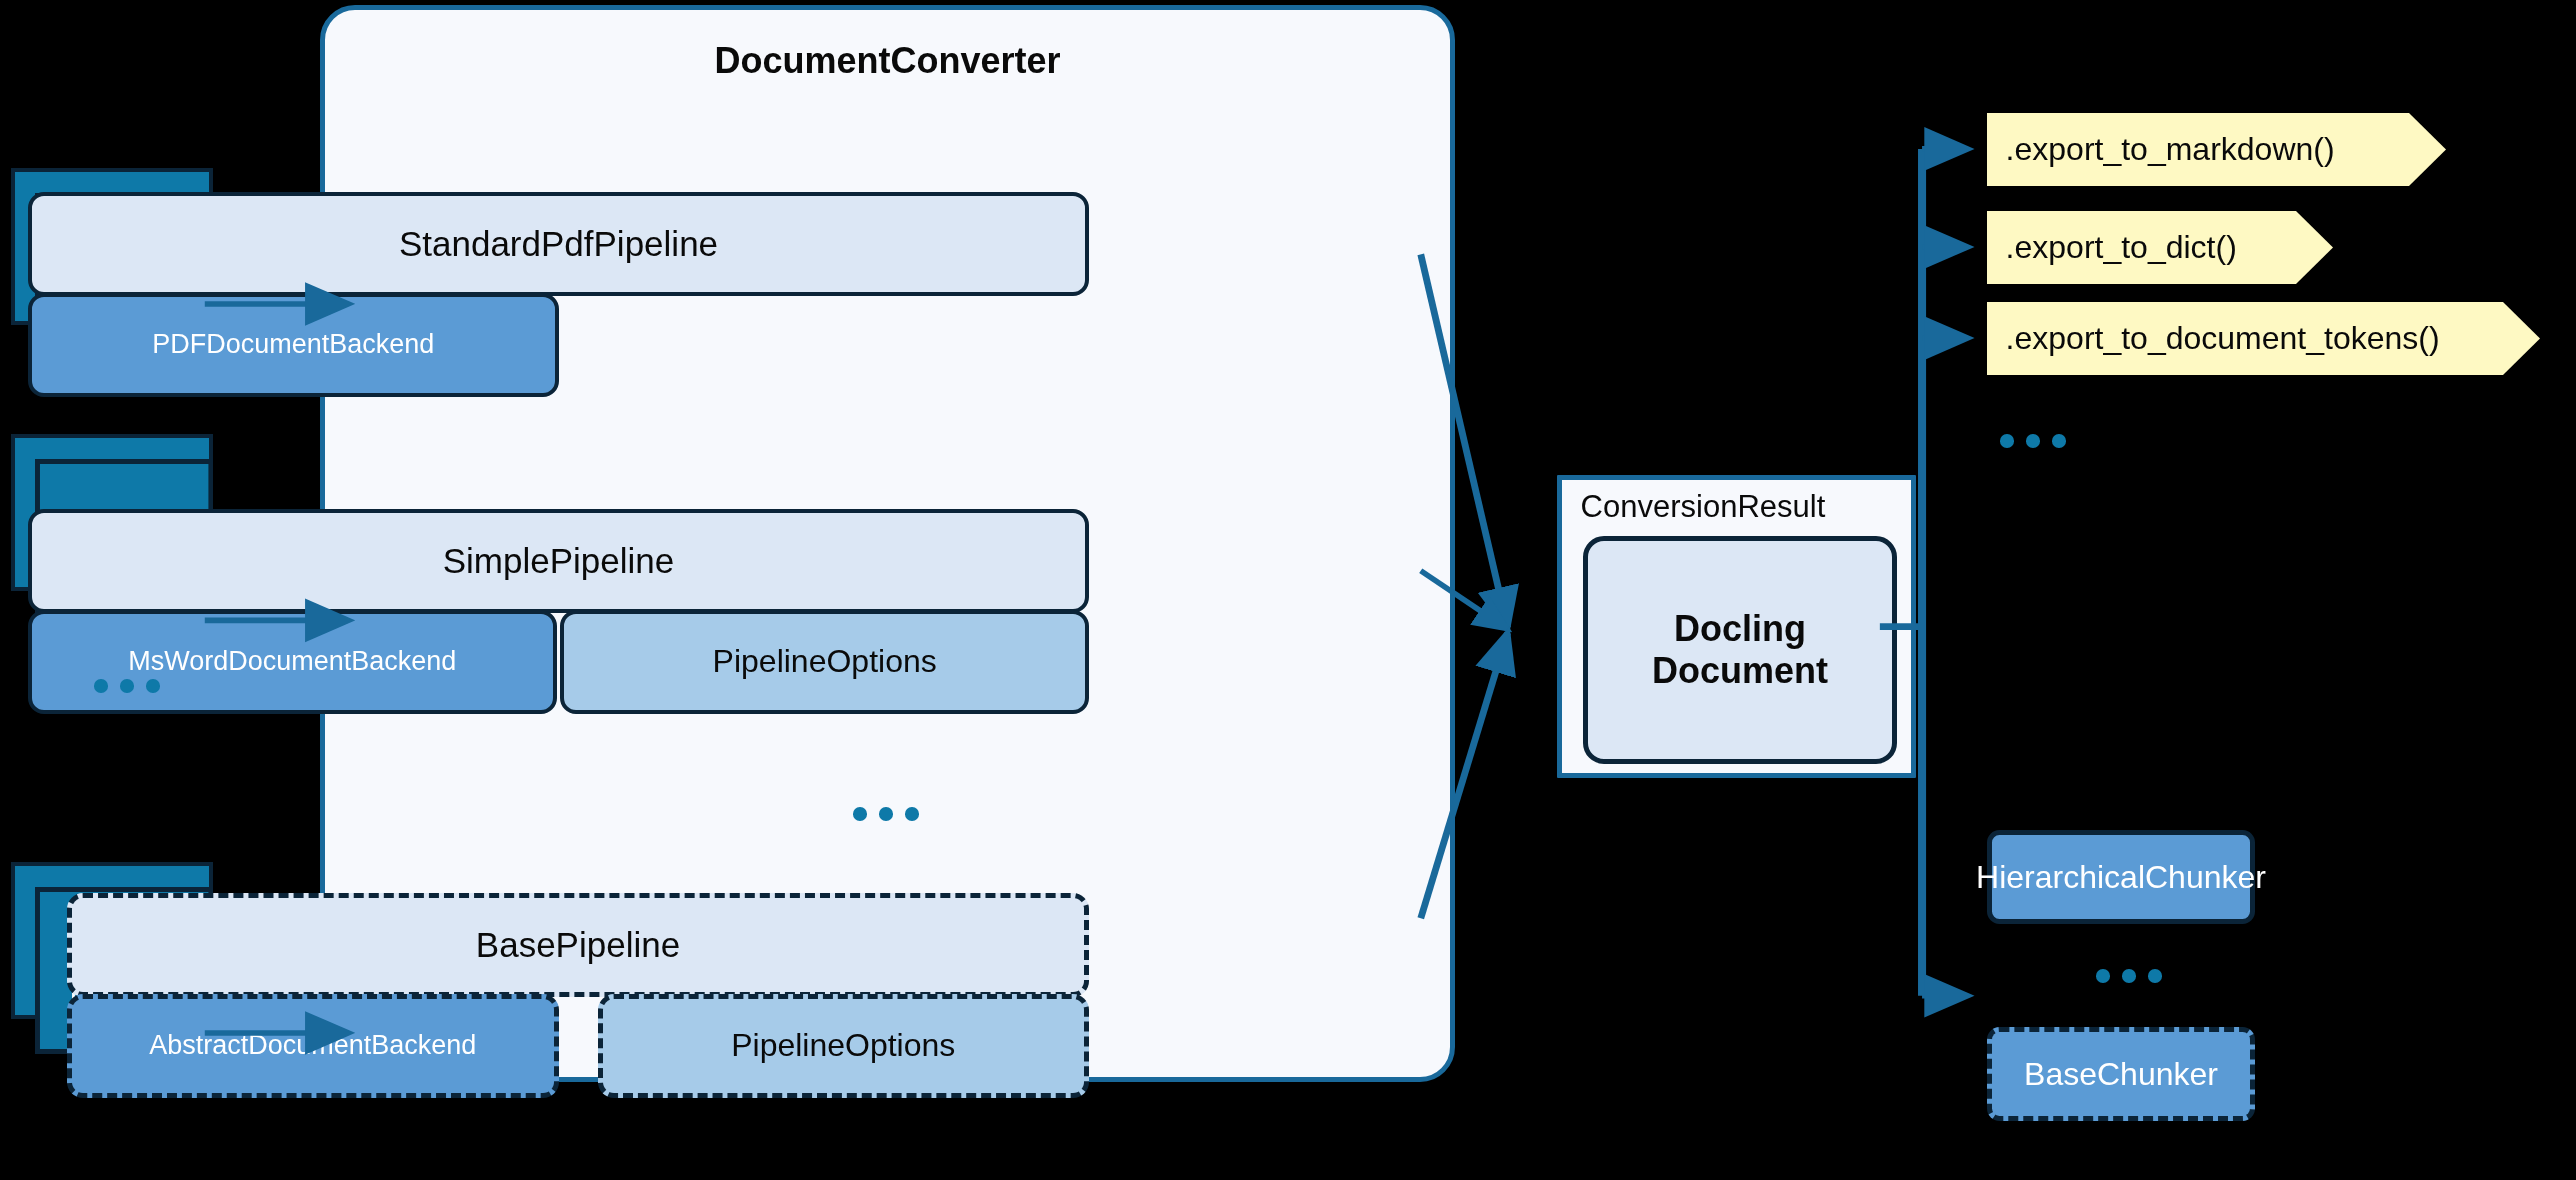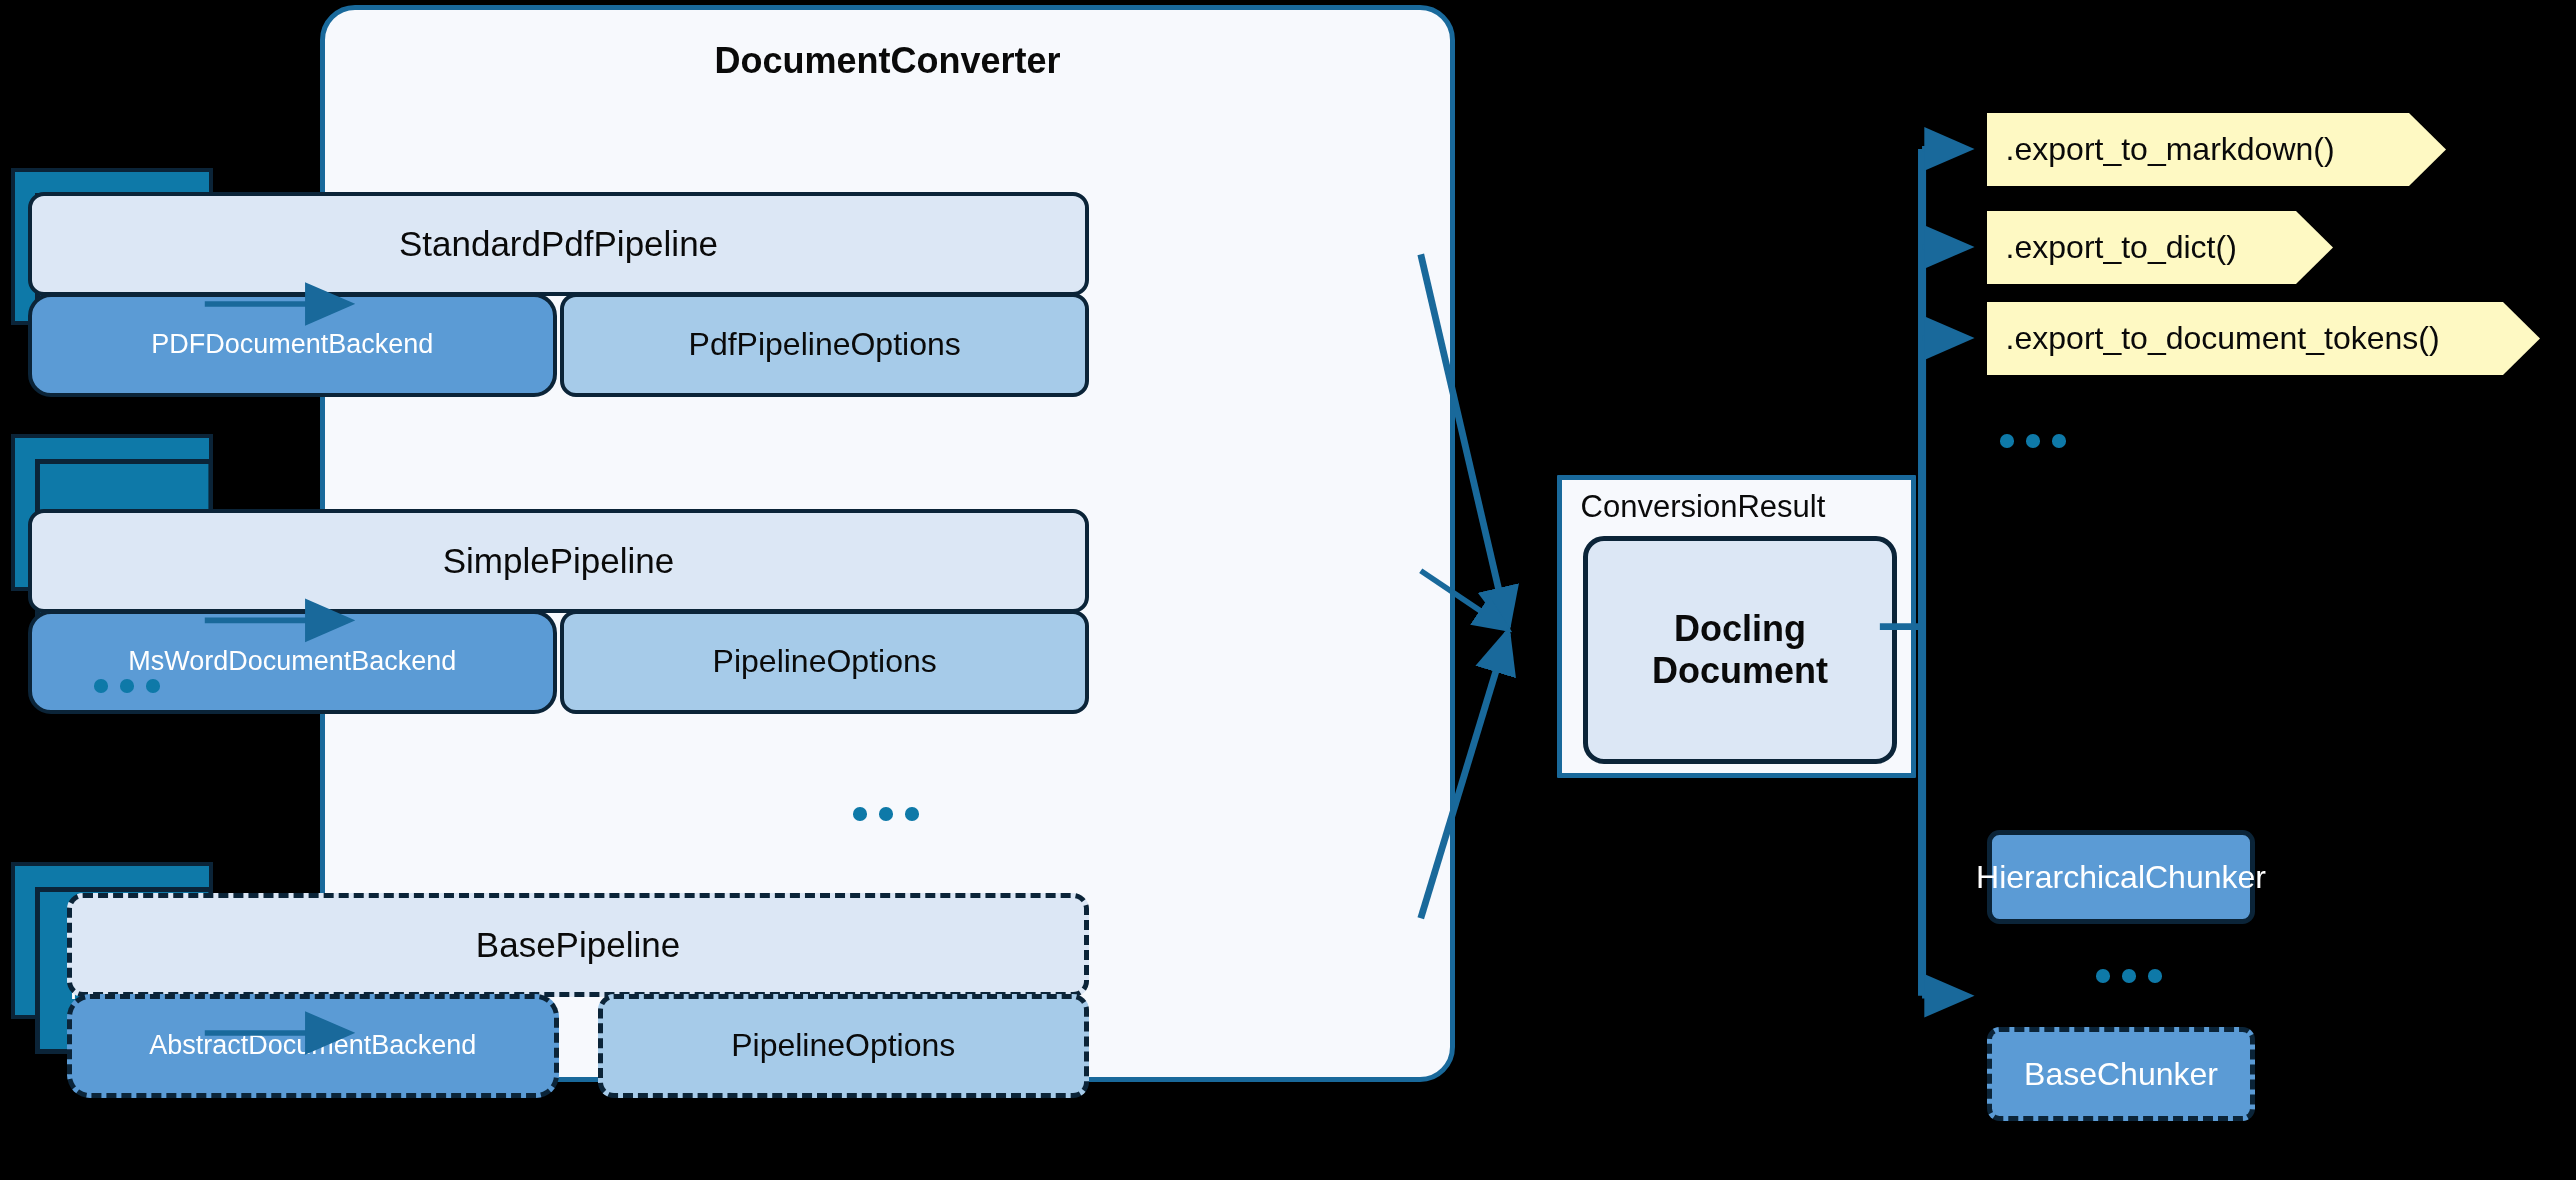--- a/index.html
+++ b/index.html
@@ -123,21 +123,20 @@
     align-items: center;
     justify-content: center;
     text-align: center;
     padding: 0 10px;
   }
   .cell-backend {
     width: 50%;
     background: #5B9BD5;
     color: #FFFFFF;
     font-size: 27px;
-    border-radius: 23px;
   }
   .cell-options {
     width: 50%;
     background: #A6CBE9;
     color: #0A0A0A;
     font-size: 32px;
     margin-left: 3.7px;
   }
   .pipeline.dashed .pipe-head,
   .pipeline.dashed .pipe-cell {
@@ -283,21 +282,20 @@
   </div>
 
   <div id="converter">
     <div id="converter-title">DocumentConverter</div>
   </div>
 
   <div class="pipeline" style="top:192px;">
     <div class="pipe-head">StandardPdfPipeline</div>
     <div class="pipe-row">
       <div class="pipe-cell cell-backend">PDFDocumentBackend</div>
-      <div class="pipe-cell cell-options">PdfPipelineOptions</div>
     </div>
   </div>
 
   <div class="pipeline" style="top:509px;">
     <div class="pipe-head">SimplePipeline</div>
     <div class="pipe-row">
       <div class="pipe-cell cell-backend">MsWordDocumentBackend</div>
       <div class="pipe-cell cell-options">PipelineOptions</div>
     </div>
   </div>

